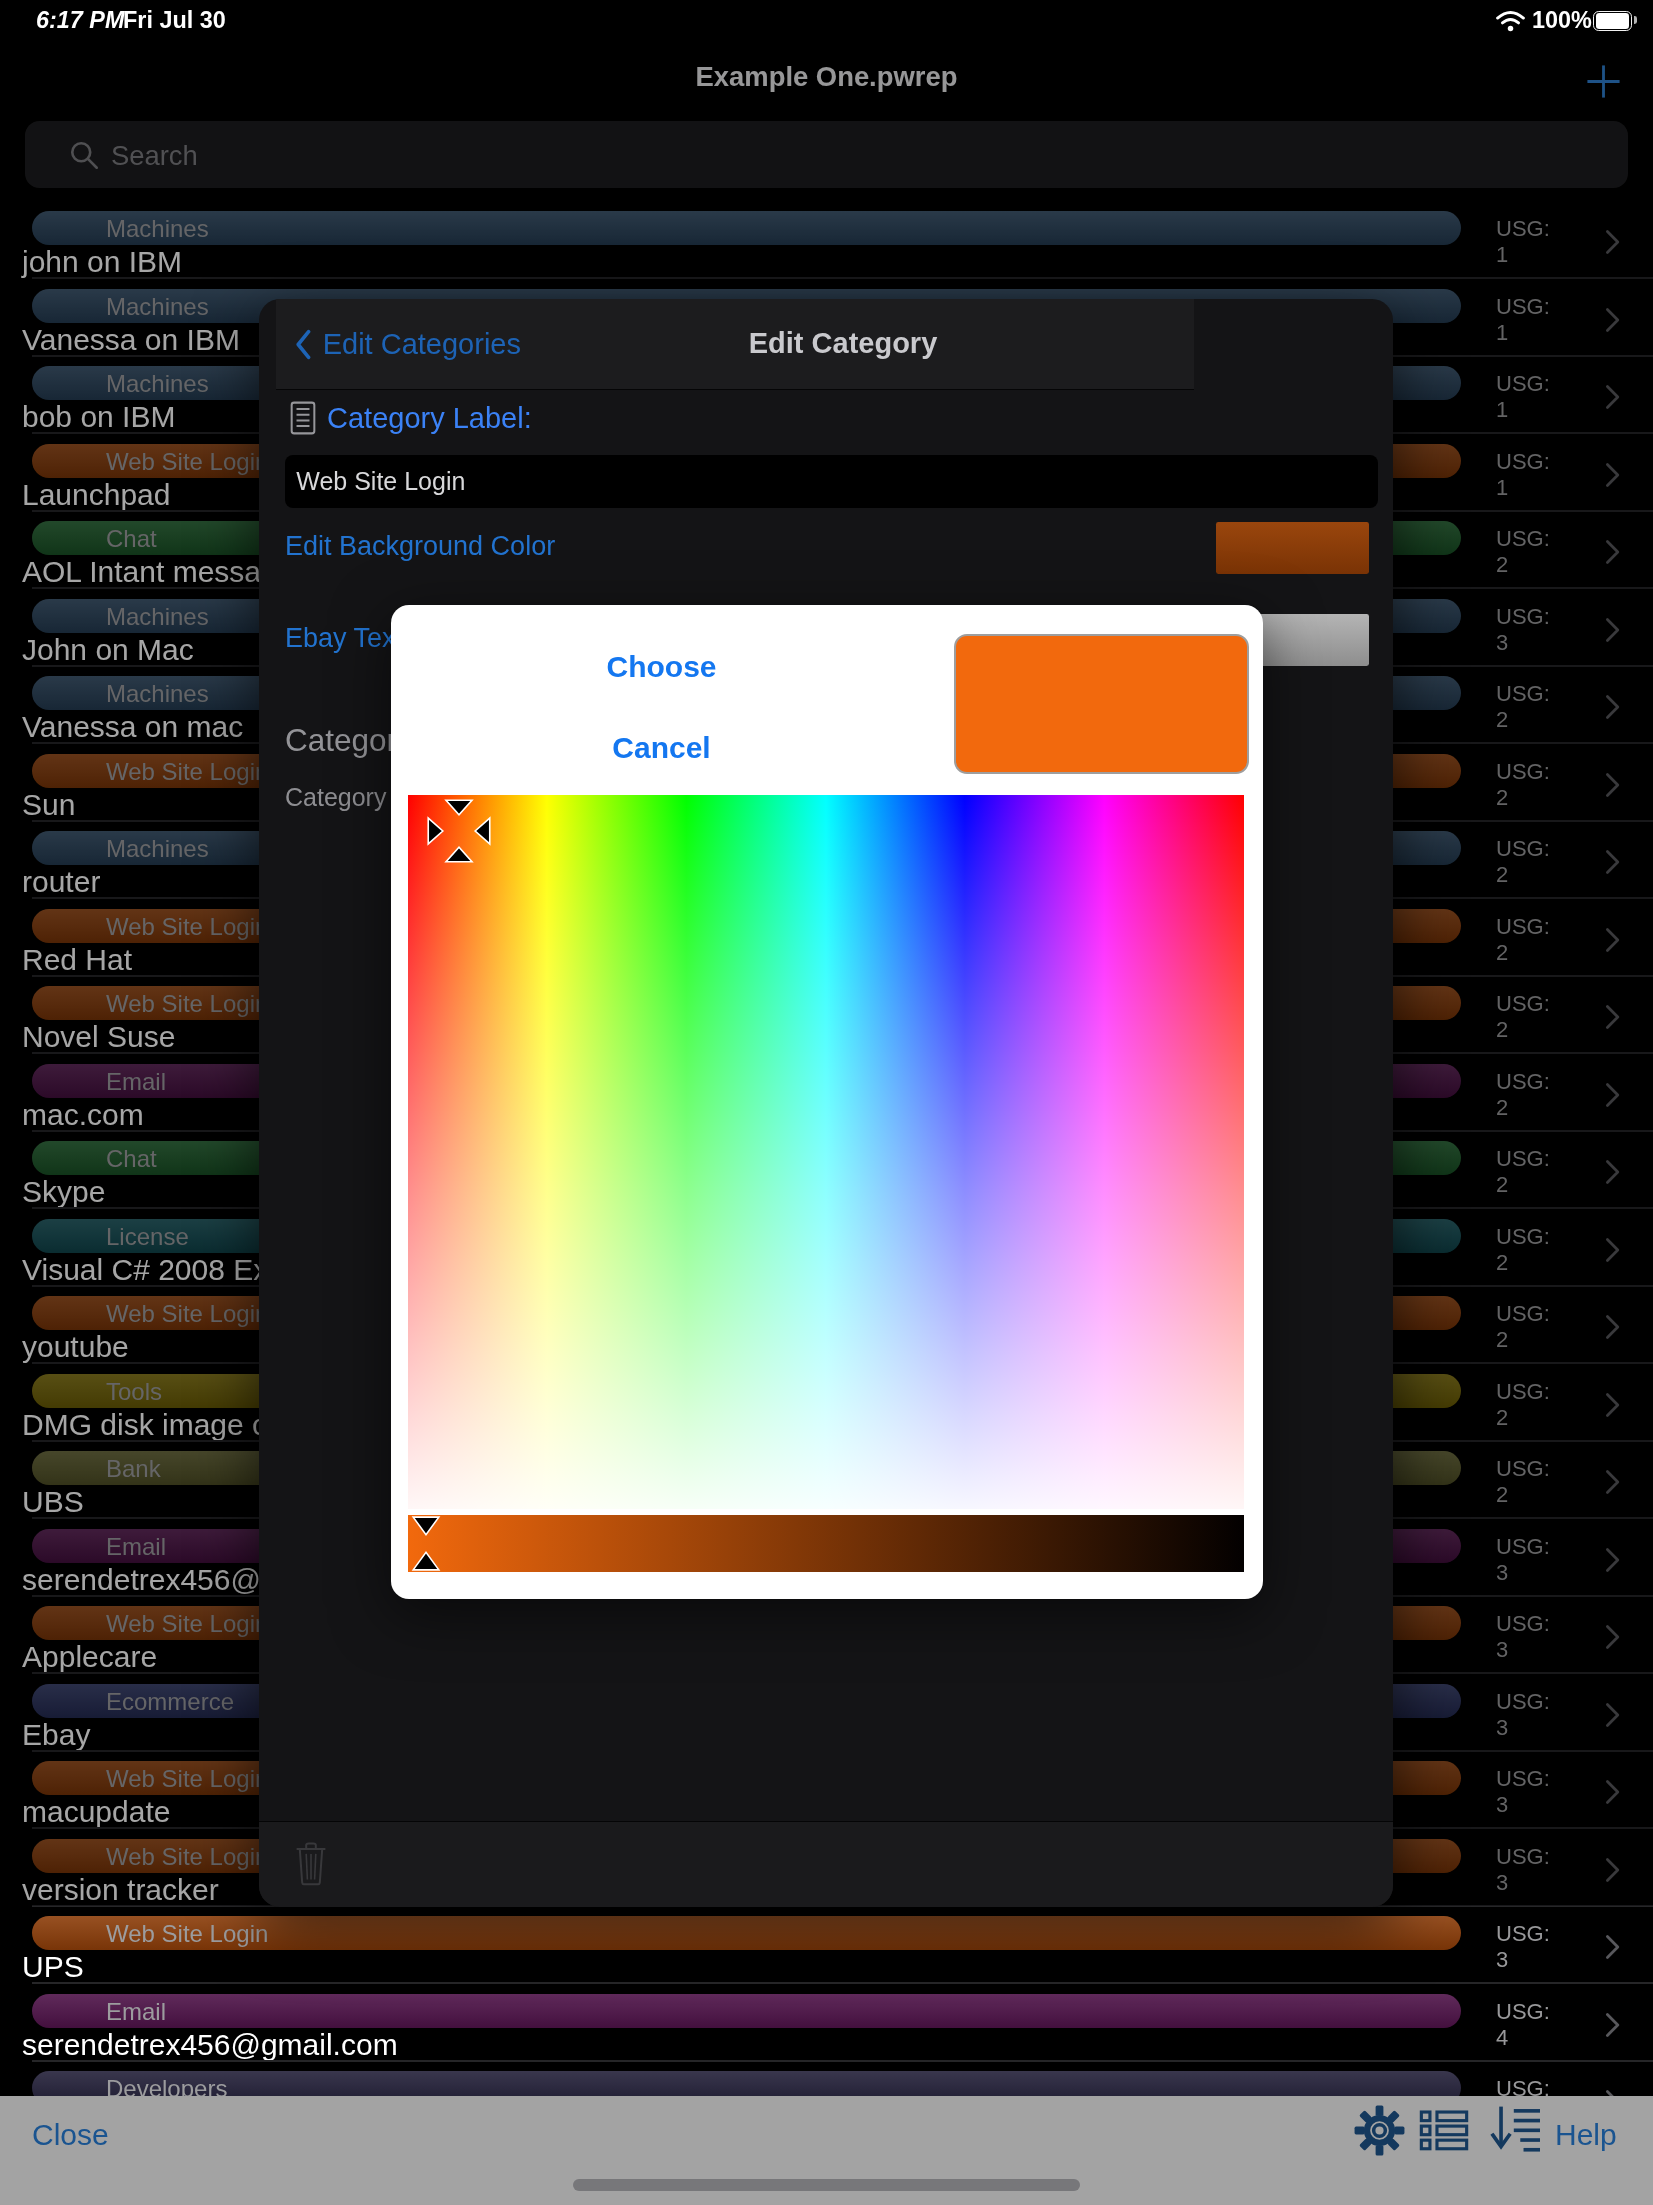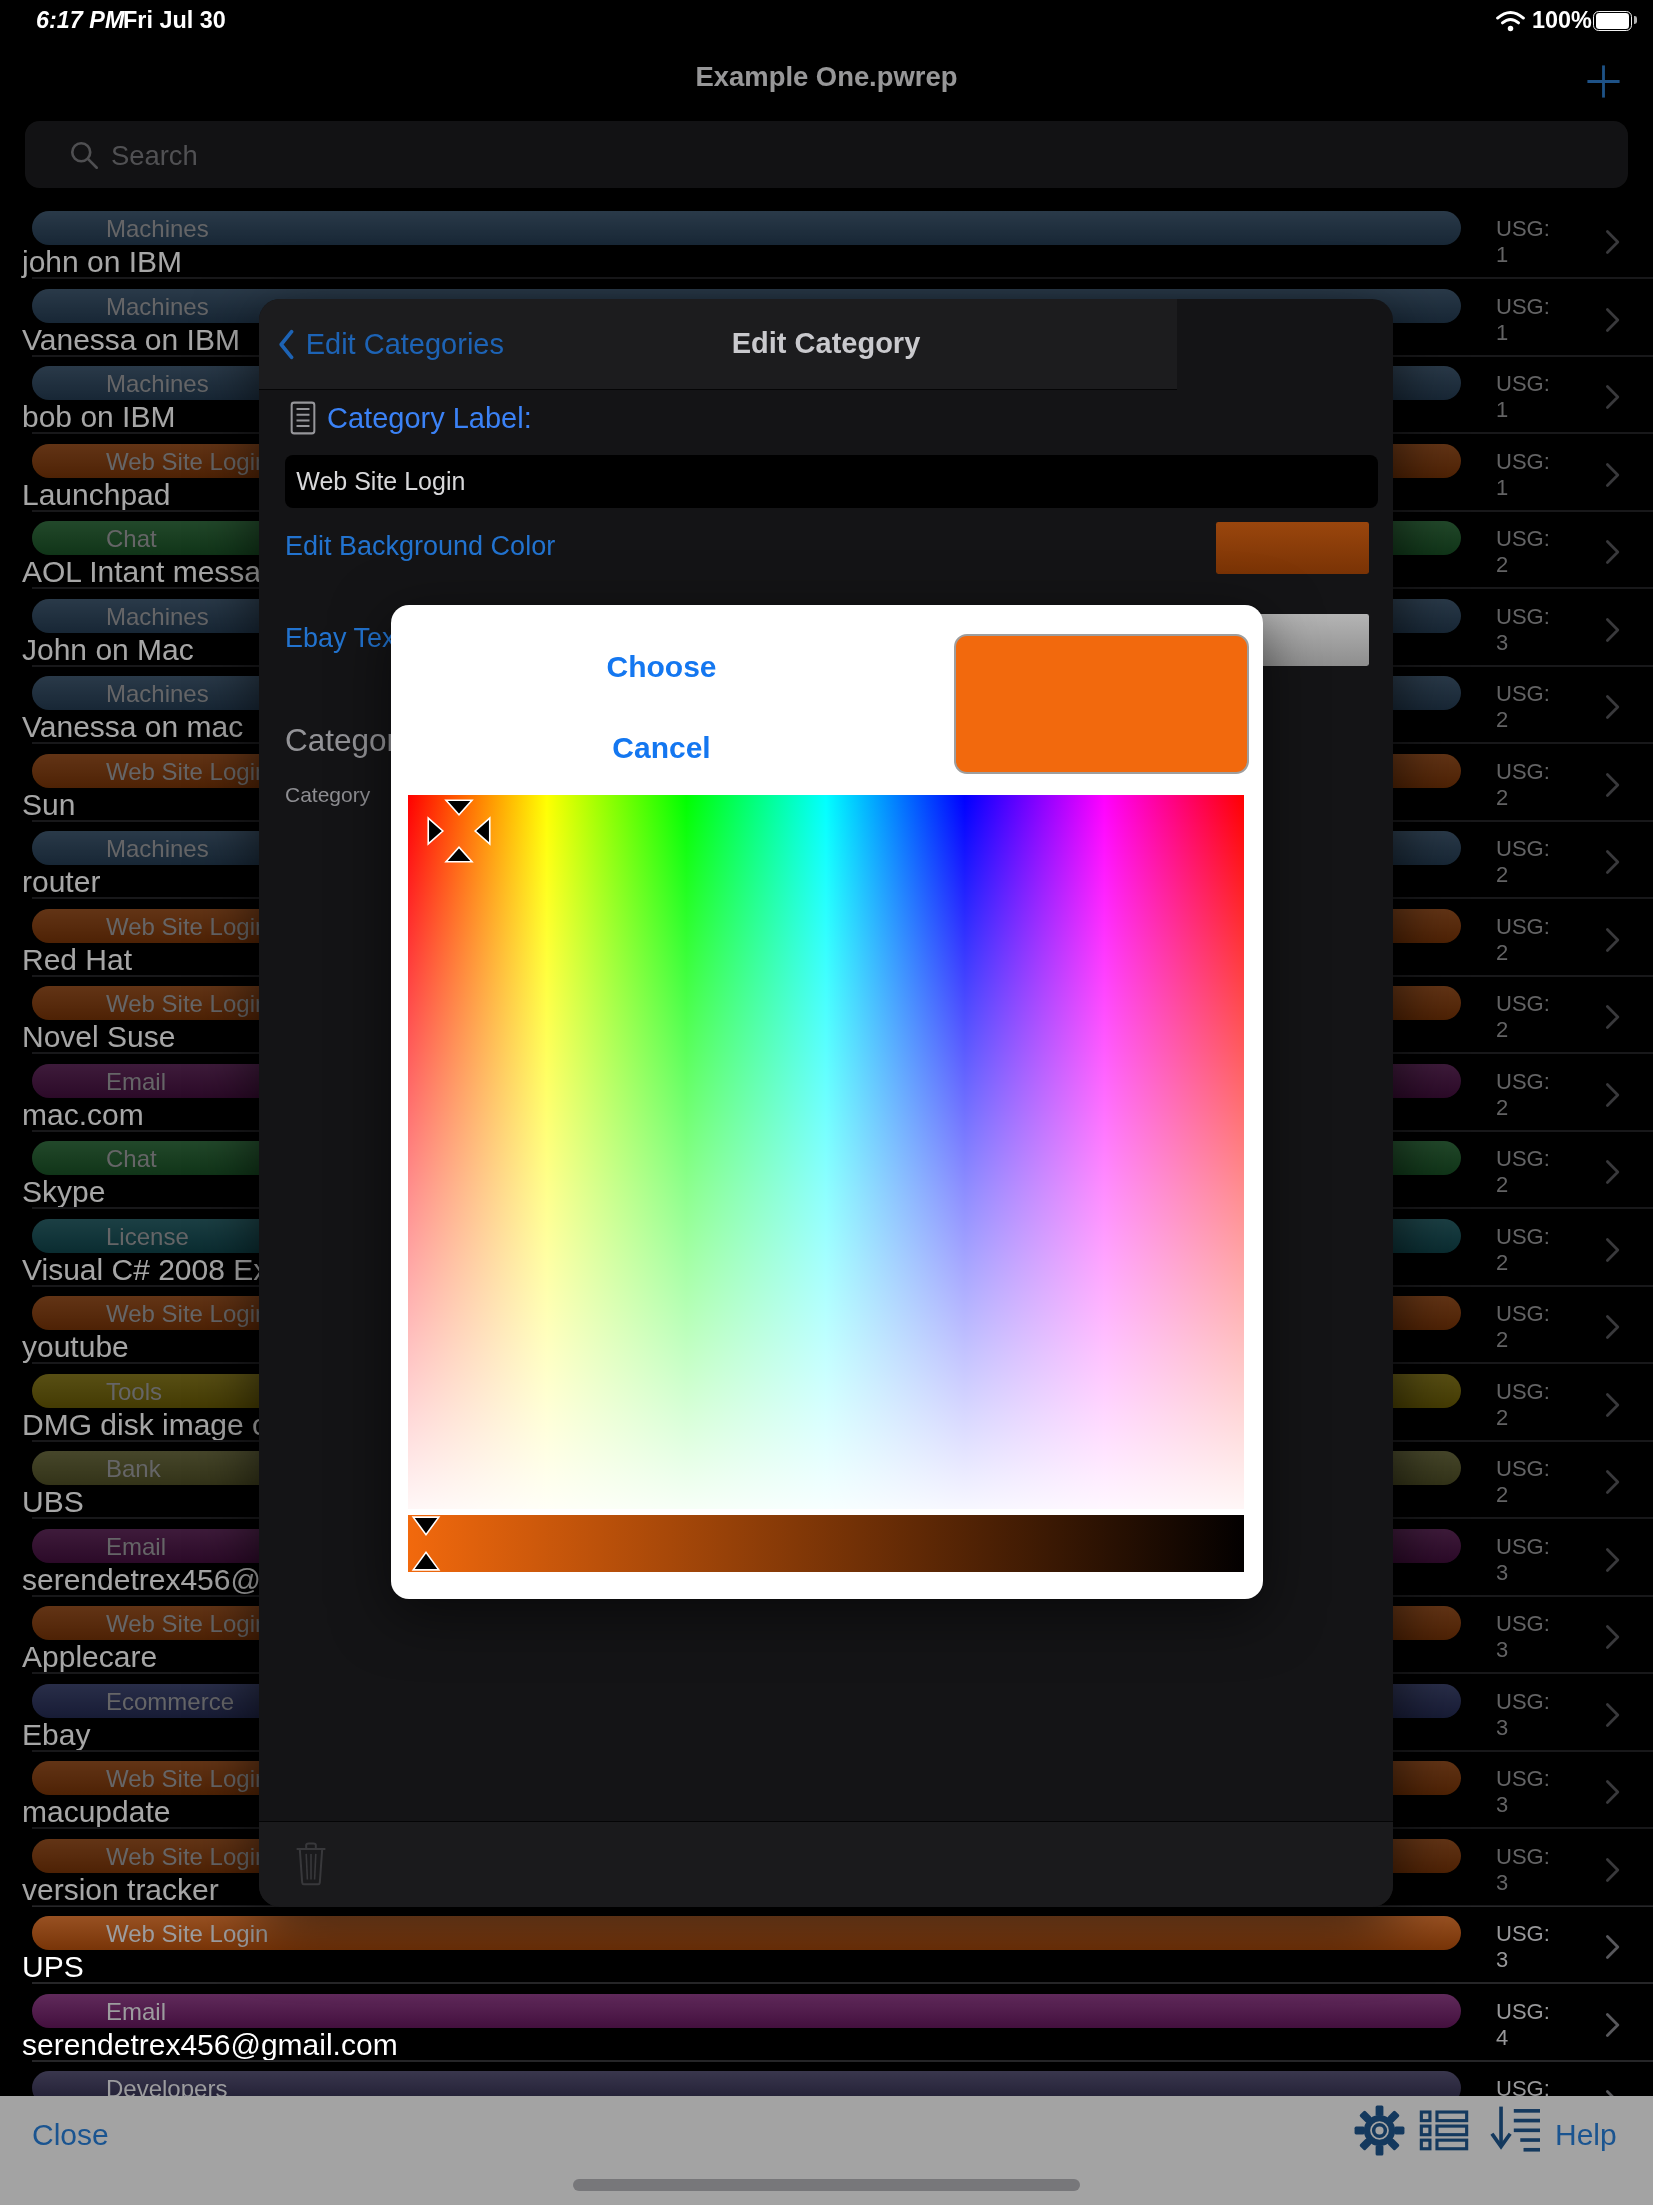--- a/index.html
+++ b/index.html
@@ -39,40 +39,40 @@
   .row-usg{position:absolute;left:1484px;top:4.8px;font-size:22px;color:#98989a;margin-left:12px;}
   .row-chev{position:absolute;left:1605px;top:18px;}
   .row-sep{position:absolute;left:32px;top:66px;width:1621px;height:1.6px;background:#262628;}
 
   
   .scrim{position:absolute;left:0;top:40px;width:1653px;height:1866px;background:rgba(0,0,0,.35);z-index:5;}
 
   
   .modal{position:absolute;left:259px;top:299px;width:1134px;height:1608px;background:#141416;
          border-radius:21px;z-index:10;box-shadow:0 19.4px 65px rgba(0,0,0,.65);overflow:hidden;}
-  .modal-header{position:absolute;left:0;top:0;width:918px;height:90px;background:#1c1c1e;
+  .modal-header{position:absolute;left:17px;top:0;width:918px;height:90px;background:#1c1c1e;
                 border-bottom:1.6px solid #050506;}
   .back-btn{position:absolute;left:19.4px;top:16px;height:58px;display:flex;align-items:center;}
   .back-label{font-size:29px;color:#1d63b5;margin-left:11.3px;}
   .modal-title{position:absolute;left:0;top:28px;width:1134px;text-align:center;font-size:29px;
                font-weight:600;color:#c9c9cd;}
   .cat-heading-ico{position:absolute;left:31px;top:102px;}
   .cat-heading{position:absolute;left:68px;top:103px;font-size:29px;color:#3b82f6;}
   .cat-input{position:absolute;left:26px;top:156px;width:1082px;height:53px;background:#000;border:none;
              border-radius:8px;outline:none;padding:0 0 0 11.3px;font-size:25px;color:#d8d8da;
              font-family:"Liberation Sans",sans-serif;}
   .link-blue{font-size:27px;color:#2273cf;}
   .editbg-link{position:absolute;left:26px;top:232px;}
   .bg-swatch{position:absolute;left:957px;top:223px;width:153px;height:52px;border-radius:2.4px;
              background:linear-gradient(#9a460d,#7a3305);}
   .edittext-link{position:absolute;left:26px;top:324px;white-space:nowrap;}
   .text-swatch{position:absolute;left:957px;top:315px;width:153px;height:52px;border-radius:2.4px;
                background:linear-gradient(#b4b4b4,#8e8e8e);}
   .cat-frag-lg{position:absolute;left:26px;top:423px;font-size:31.5px;color:#939397;white-space:nowrap;}
-  .cat-frag-sm{position:absolute;left:26px;top:484px;font-size:21px;color:#8e8e92;white-space:nowrap;}
+  .cat-frag-sm{position:absolute;left:26px;top:484px;font-size:25px;color:#8e8e92;white-space:nowrap;}
   .modal-bottombar{position:absolute;left:0;top:1522px;width:1134px;height:86px;background:#1a1a1c;
                    border-top:1.6px solid #050506;}
   .trash-btn{position:absolute;left:36px;top:19.4px;width:32px;height:45px;}
 
   
   .popover{position:absolute;left:391px;top:605px;width:872px;height:994px;background:#fff;
            border-radius:18px;z-index:20;box-shadow:0 14.5px 57px rgba(0,0,0,.55);}
   .pp-btn{position:absolute;left:0;width:541px;text-align:center;font-size:30px;font-weight:700;
           color:#1477f0;cursor:pointer;}
   .pp-choose{top:45px;}

